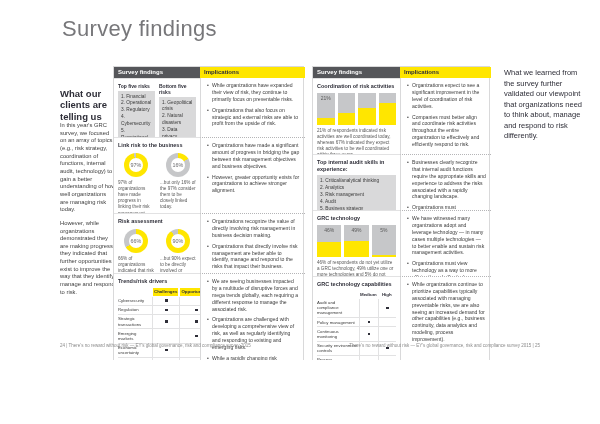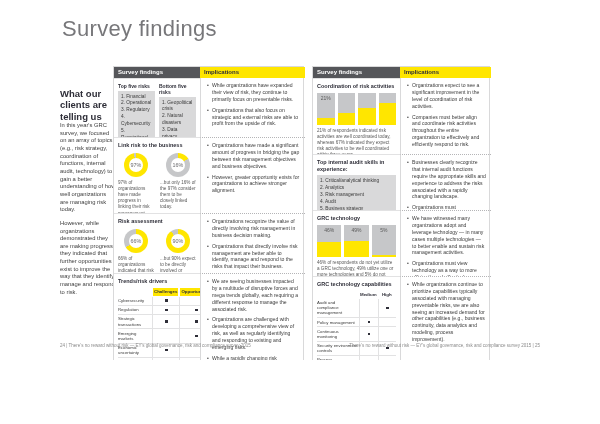--- a/index.html
+++ b/index.html
@@ -372,19 +372,20 @@
             <span class="sq" style="visibility: hidden;"></span>
           </div>
 
       </div>
     </div>
     <div class="cell impl">
       <p class="b">While organizations continue to prioritize capabilities typically associated with managing preventable risks, we are also seeing an increased demand for other capabilities (e.g., business continuity, data analytics and modeling, process improvement).</p>
     </div>
   </section>
 
+  <aside class="sidebar">What we learned from the survey further validated our viewpoint that organizations need to think about, manage and respond to risk differently.</aside>
 
   <footer class="footer">
     <span class="f-left">24 | There's no reward without risk — EY's global governance, risk and compliance survey 2015</span>
     <span class="f-right">There's no reward without risk — EY's global governance, risk and compliance survey 2015 | 25</span>
   </footer>
 
 </div>
 
 </body></html>

